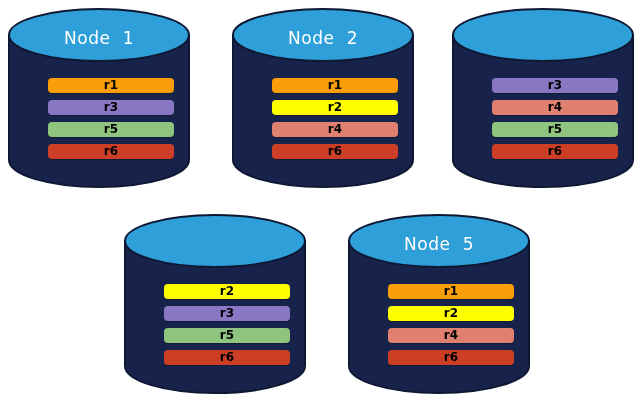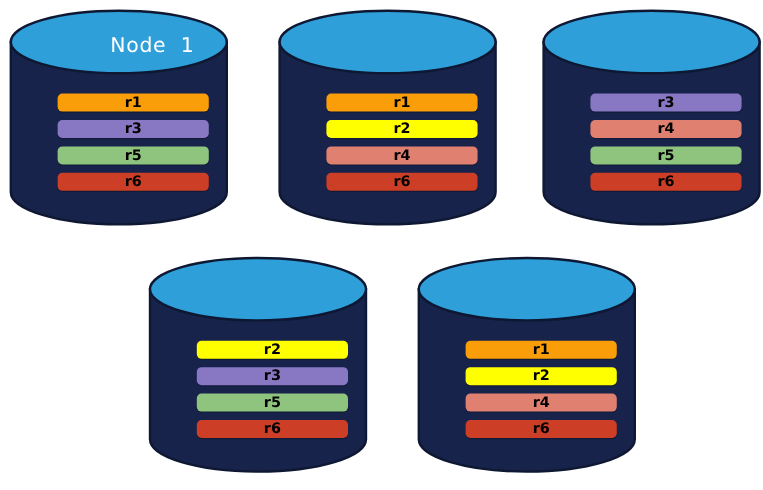--- a/index.html
+++ b/index.html
@@ -79,41 +79,42 @@
 </style>
 </head>
 <body style="background: rgb(255, 255, 255);">
 
 <div id="stage">
     <div class="node" style="left: 8px; top: 8px;">
       <svg class="cyl-svg" viewBox="0 0 182 180">
         <path d="M 1 27 L 1 152 A 90 27 0 0 0 181 152 L 181 27 Z" fill="#17234A" stroke="#0E1833" stroke-width="2"></path>
         <ellipse cx="91" cy="27" rx="90" ry="26" fill="#2E9FD9" stroke="#0E1833" stroke-width="2"></ellipse>
       </svg>
-      <div class="node-title" style="color: rgb(255, 255, 255); padding-left: 28px;">Node  1</div>
+      <div class="node-title" style="color: rgb(255, 255, 255);">Node  1</div>
       <div class="replica-stack">
         <div class="replica" style="background: rgb(249, 157, 8);">
           <span class="replica-label" style="color: rgb(0, 0, 0);">r1</span>
         </div>
         <div class="replica" style="background: rgb(136, 120, 195);">
           <span class="replica-label" style="color: rgb(0, 0, 0);">r3</span>
         </div>
         <div class="replica" style="background: rgb(143, 196, 126);">
           <span class="replica-label" style="color: rgb(0, 0, 0);">r5</span>
         </div>
         <div class="replica" style="background: rgb(204, 62, 38);">
           <span class="replica-label" style="color: rgb(0, 0, 0);">r6</span>
         </div>
       </div>
     </div>
     <div class="node" style="left: 232px; top: 8px;">
       <svg class="cyl-svg" viewBox="0 0 182 180">
         <path d="M 1 27 L 1 152 A 90 27 0 0 0 181 152 L 181 27 Z" fill="#17234A" stroke="#0E1833" stroke-width="2"></path>
         <ellipse cx="91" cy="27" rx="90" ry="26" fill="#2E9FD9" stroke="#0E1833" stroke-width="2"></ellipse>
       </svg>
+      <div class="node-title" style="color: rgb(255, 255, 255);">Node  2</div>
       <div class="replica-stack">
         <div class="replica" style="background: rgb(249, 157, 8);">
           <span class="replica-label" style="color: rgb(0, 0, 0);">r1</span>
         </div>
         <div class="replica" style="background: rgb(255, 255, 0);">
           <span class="replica-label" style="color: rgb(0, 0, 0);">r2</span>
         </div>
         <div class="replica" style="background: rgb(224, 128, 112);">
           <span class="replica-label" style="color: rgb(0, 0, 0);">r4</span>
         </div>
@@ -160,20 +161,21 @@
         <div class="replica" style="background: rgb(204, 62, 38);">
           <span class="replica-label" style="color: rgb(0, 0, 0);">r6</span>
         </div>
       </div>
     </div>
     <div class="node" style="left: 348px; top: 214px;">
       <svg class="cyl-svg" viewBox="0 0 182 180">
         <path d="M 1 27 L 1 152 A 90 27 0 0 0 181 152 L 181 27 Z" fill="#17234A" stroke="#0E1833" stroke-width="2"></path>
         <ellipse cx="91" cy="27" rx="90" ry="26" fill="#2E9FD9" stroke="#0E1833" stroke-width="2"></ellipse>
       </svg>
+      <div class="node-title" style="color: rgb(255, 255, 255);">Node  5</div>
       <div class="replica-stack">
         <div class="replica" style="background: rgb(249, 157, 8);">
           <span class="replica-label" style="color: rgb(0, 0, 0);">r1</span>
         </div>
         <div class="replica" style="background: rgb(255, 255, 0);">
           <span class="replica-label" style="color: rgb(0, 0, 0);">r2</span>
         </div>
         <div class="replica" style="background: rgb(224, 128, 112);">
           <span class="replica-label" style="color: rgb(0, 0, 0);">r4</span>
         </div>

